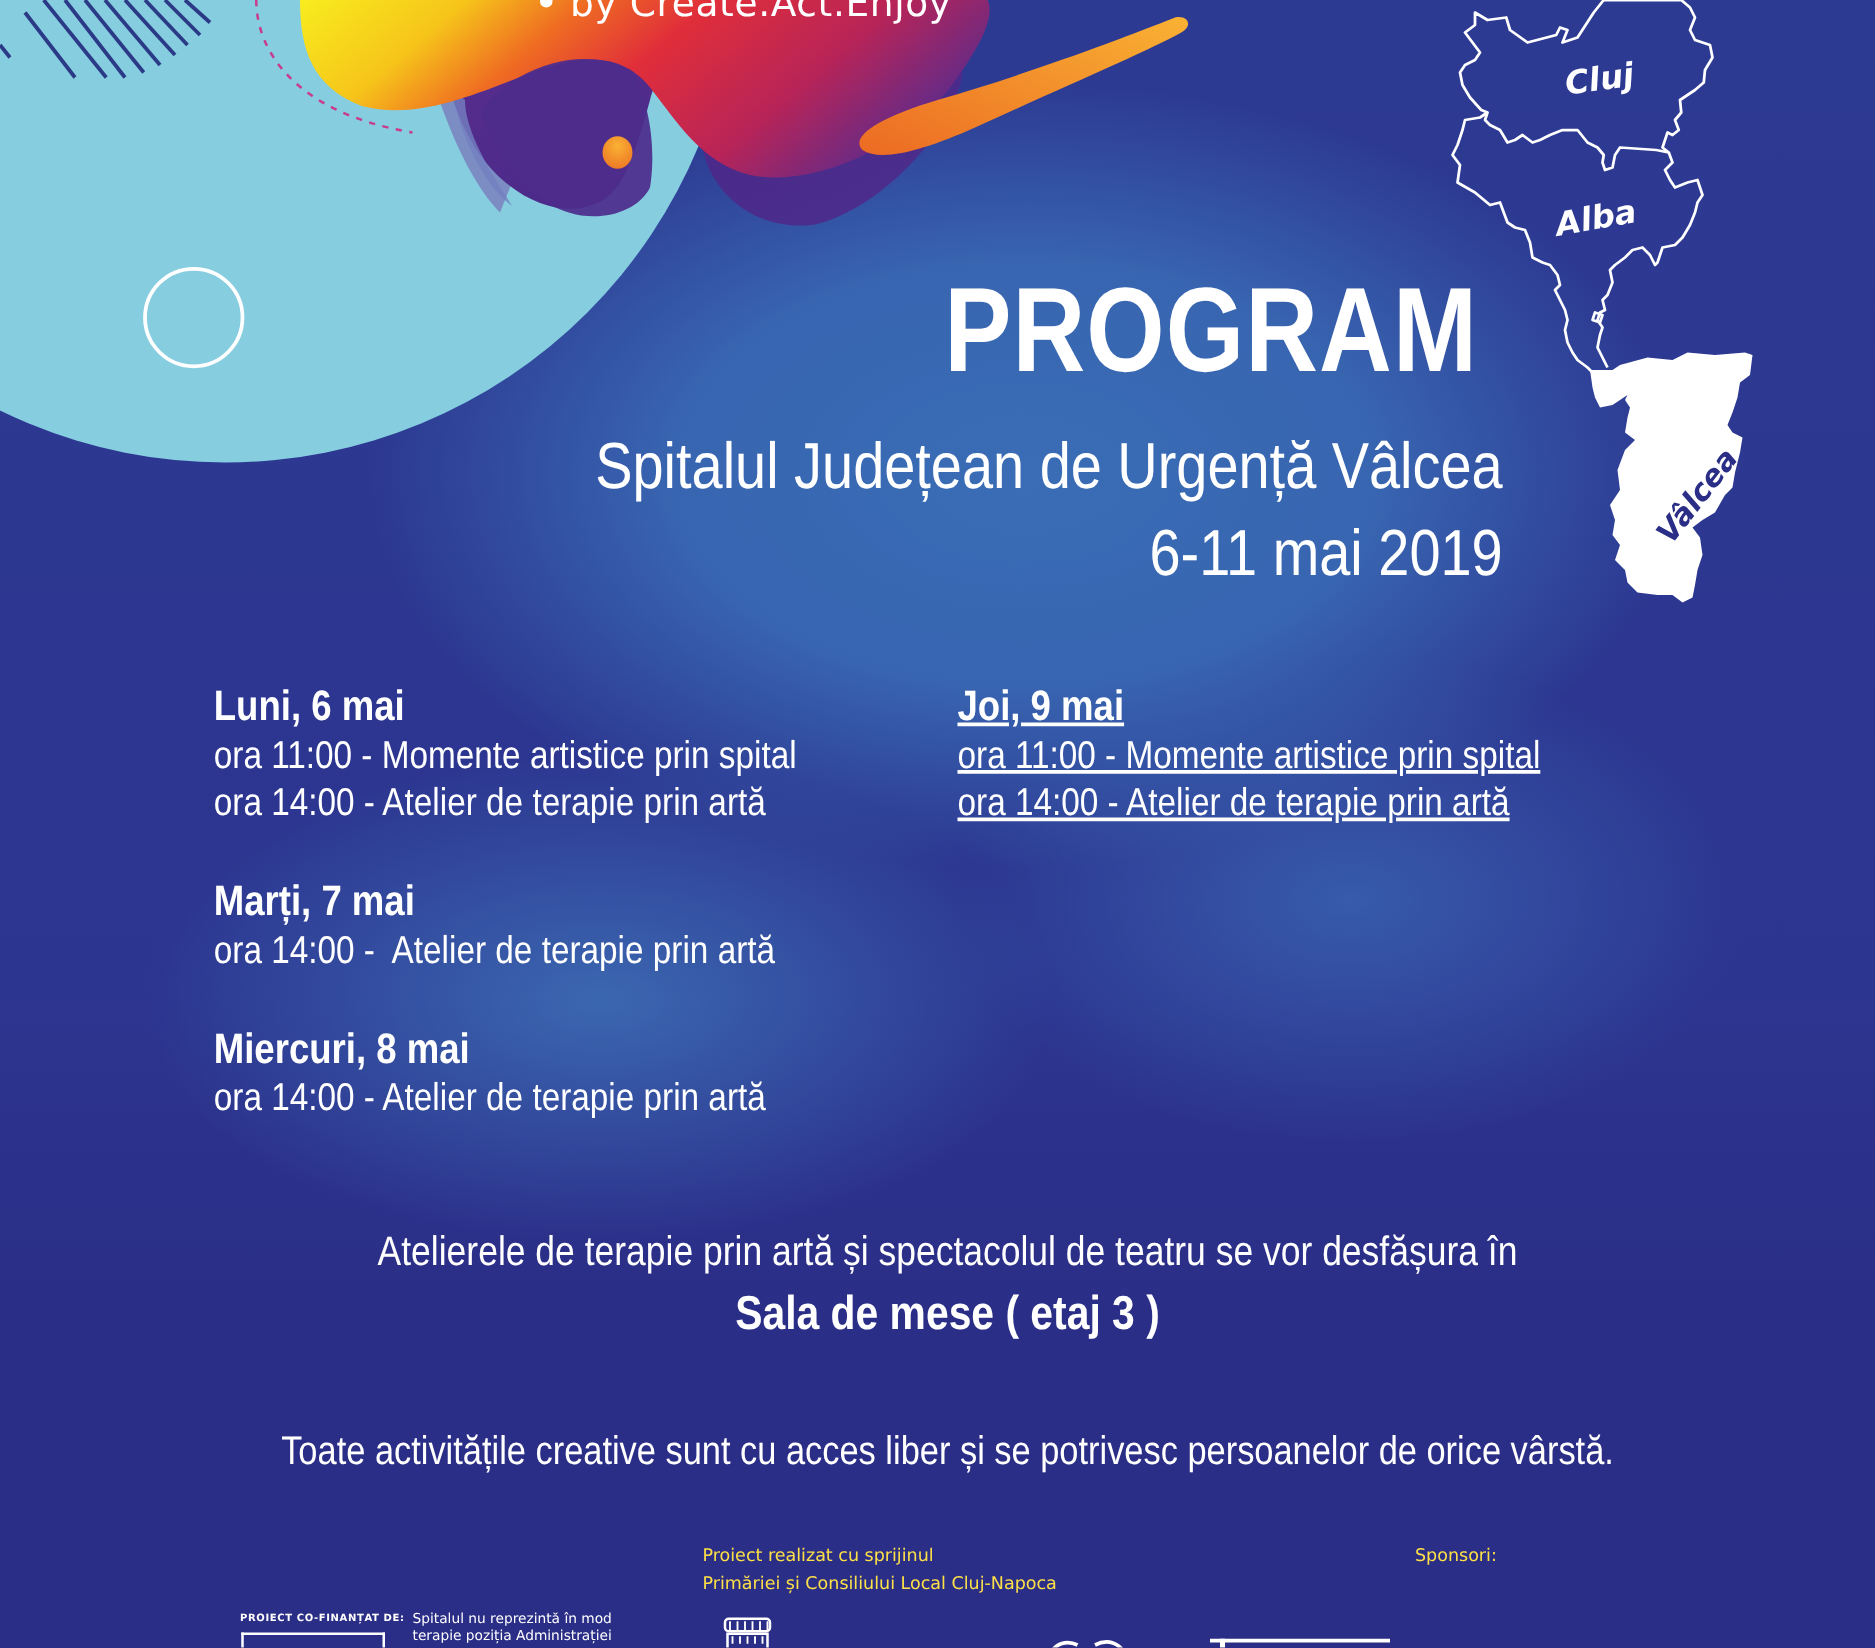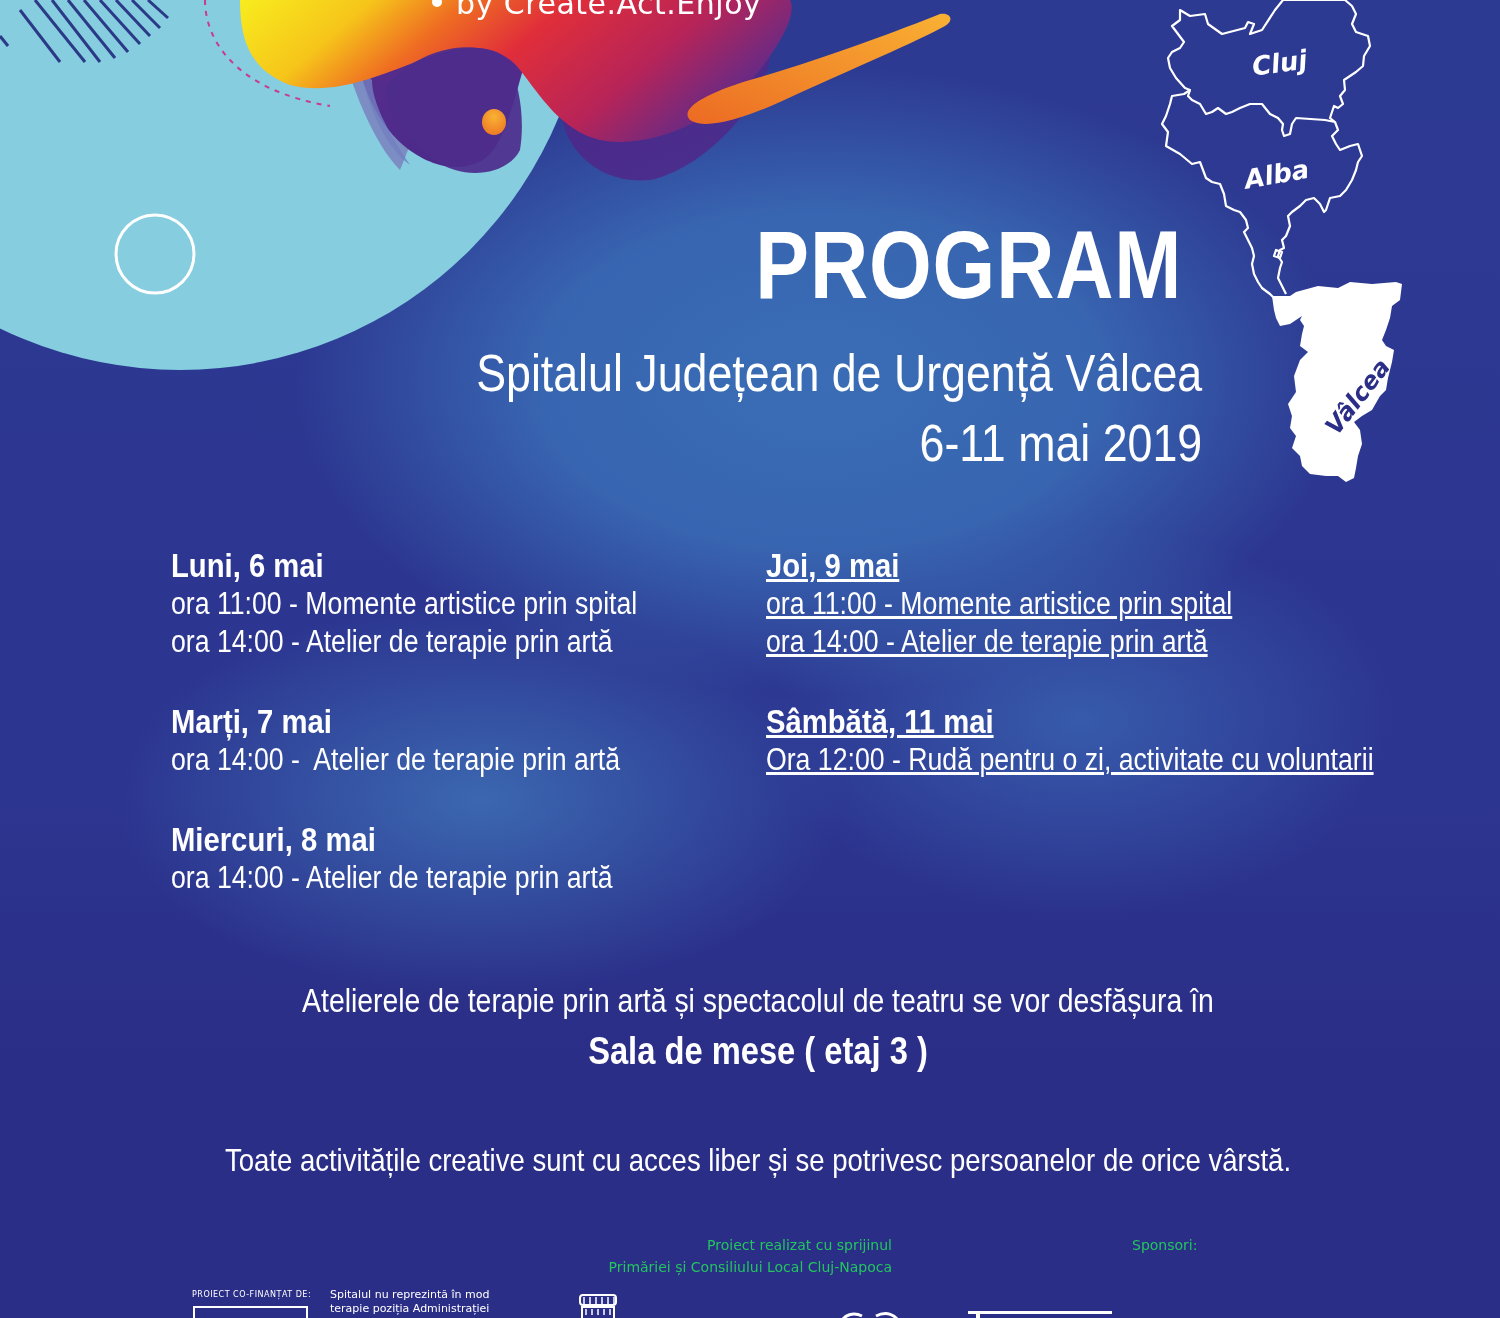--- a/index.html
+++ b/index.html
@@ -51,24 +51,24 @@
     .event {
       font-size: 31px; line-height: 38px; white-space: pre;
       transform: scaleX(0.86); transform-origin: left center;
     }
 
     .note { position: absolute; left: 0; width: 1516px; text-align: center; white-space: nowrap; }
     .note-1 { top: 982px; font-size: 33px; transform: scaleX(0.86); }
     .note-2 { top: 1030px; font-size: 38px; font-weight: 700; transform: scaleX(0.86); }
     .note-3 { top: 1142px; font-size: 32px; transform: scaleX(0.86); }
 
-    .footer-small { position: absolute; font-family: "DejaVu Sans", sans-serif; font-size: 14px; color: #22c55e; text-align: right; line-height: 22px; }
+    .footer-small { position: absolute; font-family: "DejaVu Sans", sans-serif; font-size: 14px; color: #fde047; text-align: left; line-height: 22px; }
     .support { left: 562px; top: 1234px; width: 330px; }
     .sponsors-label { left: 1132px; top: 1234px; }
-    .cofin-label { position: absolute; left: 192px; top: 1290px; font-size: 8px; font-weight: 400; letter-spacing: 0.5px; font-family: "DejaVu Sans", sans-serif; }
+    .cofin-label { position: absolute; left: 192px; top: 1290px; font-size: 8px; font-weight: 700; letter-spacing: 0.5px; font-family: "DejaVu Sans", sans-serif; }
     .disclaimer { position: absolute; left: 330px; top: 1288px; font-size: 11px; line-height: 14px; font-family: "DejaVu Sans", sans-serif; width: 180px; }
     .cofin-box { position: absolute; left: 193px; top: 1306px; width: 115px; height: 20px; border: 2px solid #fff; border-bottom: none; }
     .crest { position: absolute; left: 576px; top: 1293px; width: 44px; height: 30px; }
     .sponsor-logo-1 { position: absolute; left: 830px; top: 1308px; width: 90px; height: 16px; }
     .sponsor-logo-2 { position: absolute; left: 968px; top: 1309px; width: 144px; height: 12px; }
   </style>
 </head>
 <body>
 
 <div class="bg"></div>
@@ -172,24 +172,20 @@
     <div class="event">ora 14:00 - Atelier de terapie prin artă</div>
   </div>
 </div>
 
 <div class="schedule col-right">
   <div class="day">
     <div class="day-title">Joi, 9 mai</div>
     <div class="event">ora 11:00 - Momente artistice prin spital</div>
     <div class="event">ora 14:00 - Atelier de terapie prin artă</div>
   </div>
-  <div class="day">
-    <div class="day-title">Sâmbătă, 11 mai</div>
-    <div class="event">Ora 12:00 - Rudă pentru o zi, activitate cu voluntarii</div>
-  </div>
 </div>
 
 <div class="note note-1">Atelierele de terapie prin artă și spectacolul de teatru se vor desfășura în</div>
 <div class="note note-2">Sala de mese ( etaj 3 )</div>
 <div class="note note-3">Toate activitățile creative sunt cu acces liber și se potrivesc persoanelor de orice vârstă.</div>
 
 <div class="footer-small support">
   <div>Proiect realizat cu sprijinul</div>
   <div>Primăriei și Consiliului Local Cluj-Napoca</div>
 </div>

